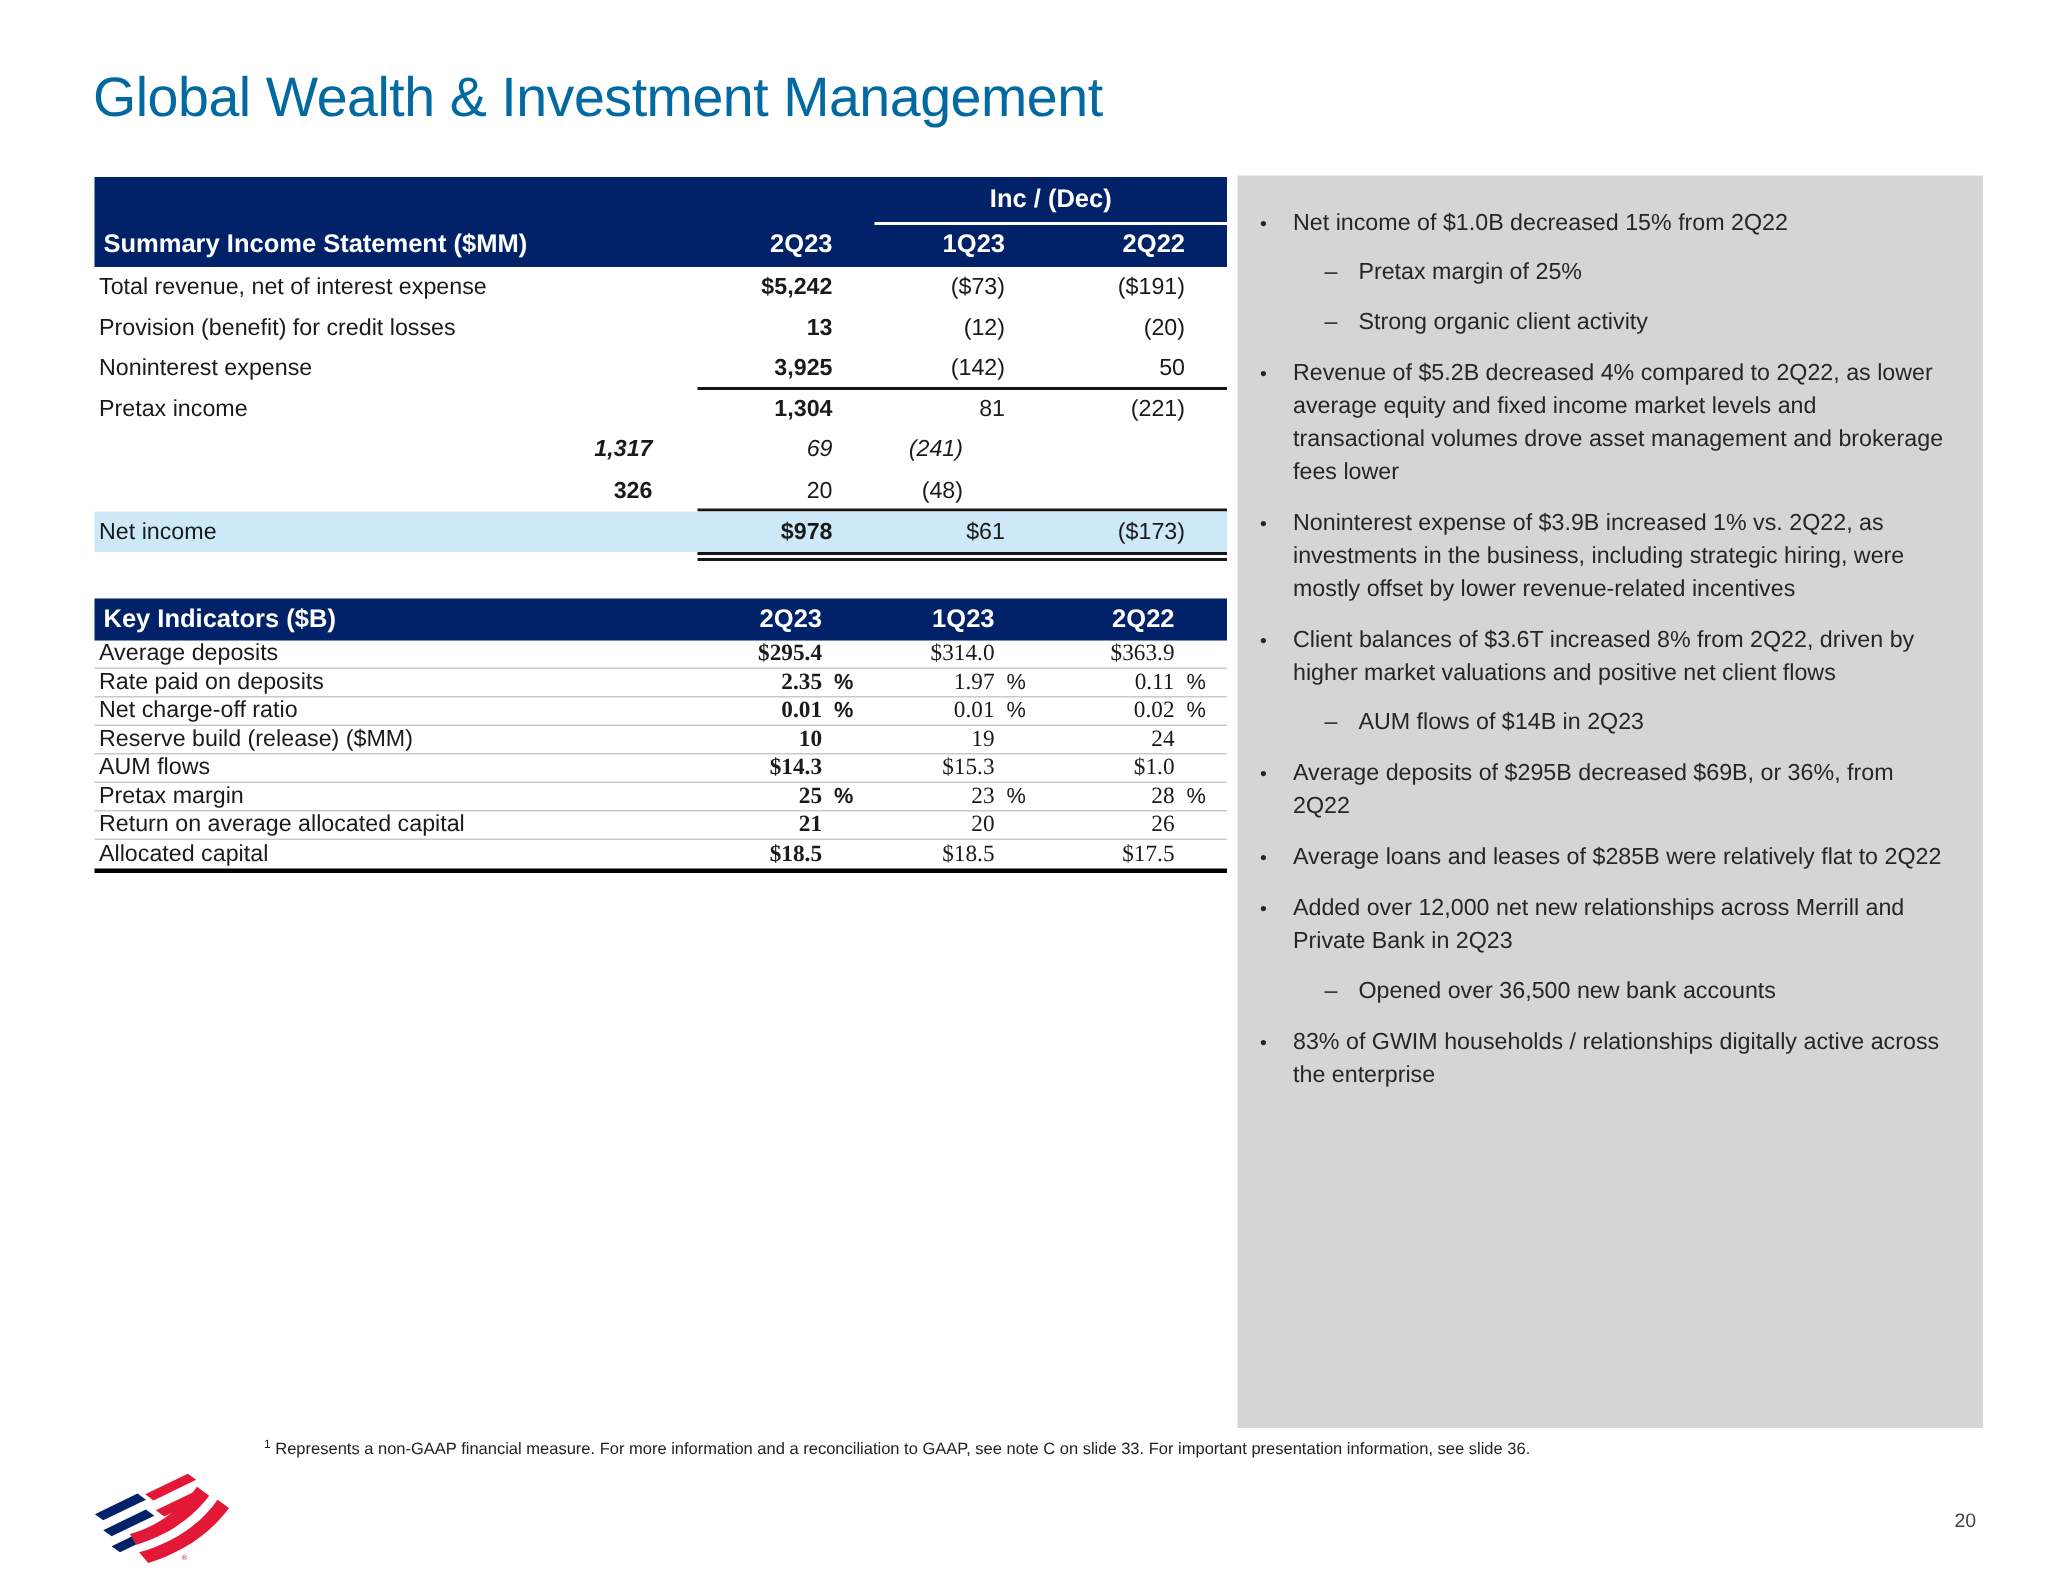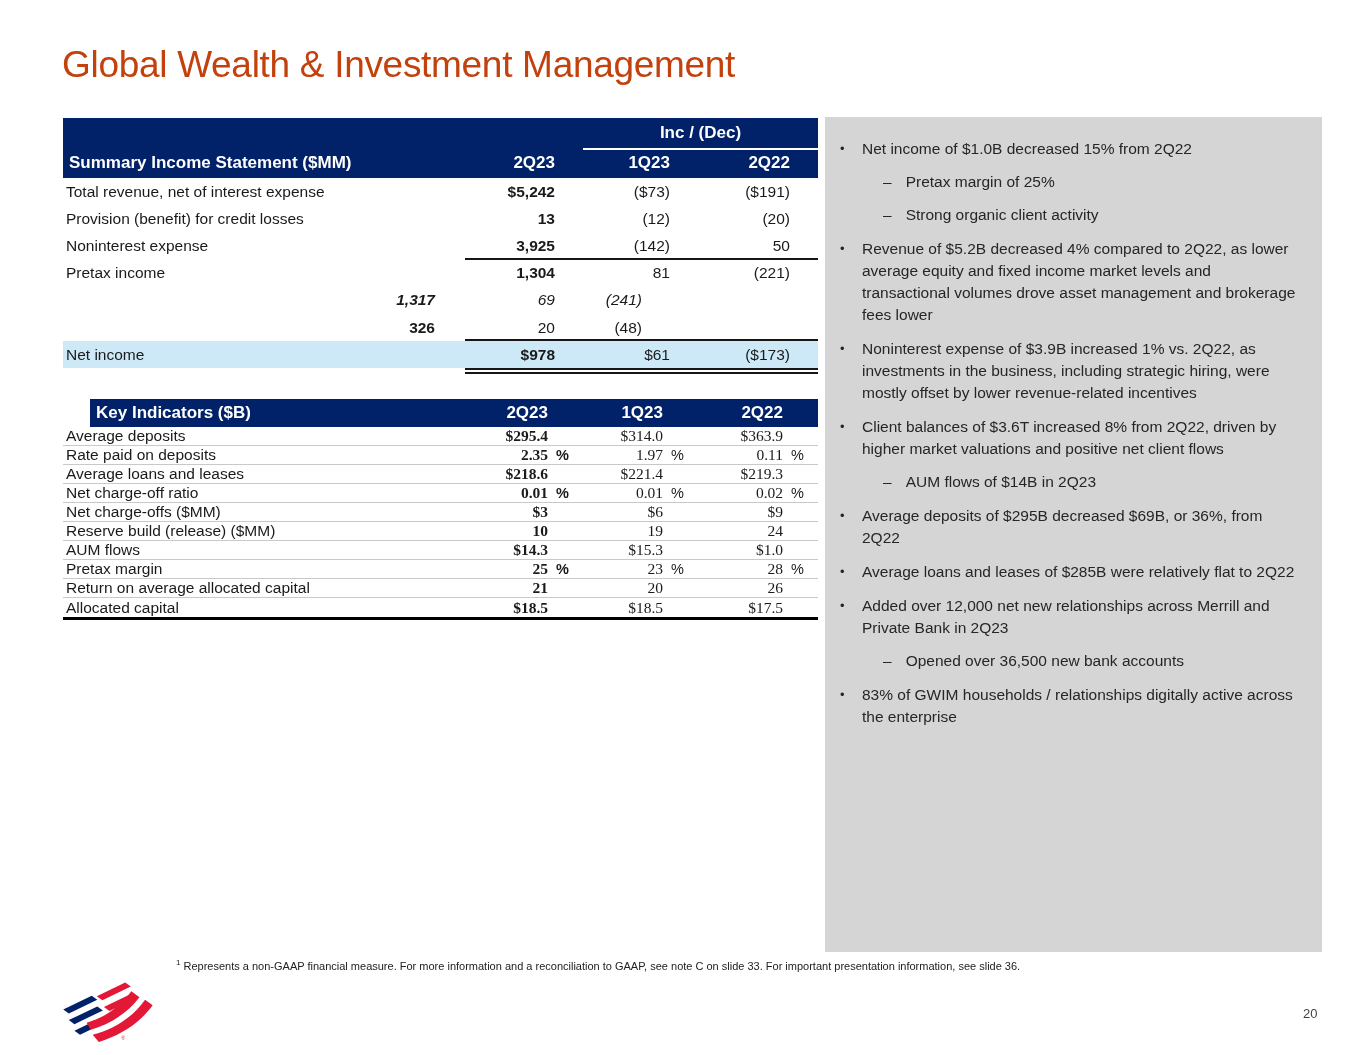--- a/index.html
+++ b/index.html
@@ -7,21 +7,21 @@
     --text:#1a1a1a; --rule:#161616; --rowline:#c9c9c9;
   }
   html,body{margin:0;padding:0;}
   body{
     width:1365px;height:1055px;background:#ffffff;position:relative;overflow:hidden;
     font-family:"Liberation Sans", sans-serif;color:var(--text);
     -webkit-font-smoothing:antialiased;
   }
   .title{
     position:absolute;left:62px;top:44px;margin:0;
-    font-size:37px;font-weight:400;color:#c2410c;letter-spacing:-0.3px;
+    font-size:37px;font-weight:400;color:#0369a1;letter-spacing:-0.3px;
   }
 
   
   .tbl{position:absolute;left:63px;width:755px;}
   .tbl.income{top:118px;}
   .navyhdr{background:var(--navy);color:#fff;}
   .inc-hdr{height:60px;position:relative;}
   .incdec{
     position:absolute;top:5px;left:520px;width:235px;text-align:center;
     font-weight:700;font-size:17px;
@@ -55,21 +55,21 @@
   .irow.drule::after{
     content:"";position:absolute;left:402px;right:0;bottom:-6px;height:2px;
     border-top:2px solid var(--rule);border-bottom:2px solid var(--rule);
   }
 
   
   .tbl.key{top:399px;border-bottom:3px solid #000;}
   .khdr{
     height:28px;display:grid;
     grid-template-columns:1fr 100px 30px 85px 30px 90px 35px;
-    align-items:center;font-weight:700;font-size:17px;margin-left:27px;
+    align-items:center;font-weight:700;font-size:17px;
   }
   .khdr .hlabel{padding-left:6px;}
   .krow{
     display:grid;grid-template-columns:1fr 100px 30px 85px 30px 90px 35px;
     height:19px;align-items:center;font-size:15.5px;border-bottom:1px solid var(--rowline);
     box-sizing:border-box;
   }
   .krow:last-child{border-bottom:none;}
   .krow .lbl{padding-left:3px;white-space:nowrap;}
   .krow .v{text-align:right;white-space:nowrap;font-family:Liberation Serif, serif;}
@@ -186,45 +186,27 @@
         <div class="krow">
     <div class="lbl">Rate paid on deposits</div>
     <div class="v v1">2.35</div>
     <div class="p p1">%</div>
     <div class="v v2">1.97</div>
     <div class="p p2">%</div>
     <div class="v v3">0.11</div>
     <div class="p p3">%</div>
   </div>
         <div class="krow">
-    <div class="lbl">Average loans and leases</div>
-    <div class="v v1">$218.6</div>
-    <div class="p p1"></div>
-    <div class="v v2">$221.4</div>
-    <div class="p p2"></div>
-    <div class="v v3">$219.3</div>
-    <div class="p p3"></div>
-  </div>
-        <div class="krow">
     <div class="lbl">Net charge-off ratio</div>
     <div class="v v1">0.01</div>
     <div class="p p1">%</div>
     <div class="v v2">0.01</div>
     <div class="p p2">%</div>
     <div class="v v3">0.02</div>
     <div class="p p3">%</div>
-  </div>
-        <div class="krow">
-    <div class="lbl">Net charge-offs ($MM)</div>
-    <div class="v v1">$3</div>
-    <div class="p p1"></div>
-    <div class="v v2">$6</div>
-    <div class="p p2"></div>
-    <div class="v v3">$9</div>
-    <div class="p p3"></div>
   </div>
         <div class="krow">
     <div class="lbl">Reserve build (release) ($MM)</div>
     <div class="v v1">10</div>
     <div class="p p1"></div>
     <div class="v v2">19</div>
     <div class="p p2"></div>
     <div class="v v3">24</div>
     <div class="p p3"></div>
   </div>

